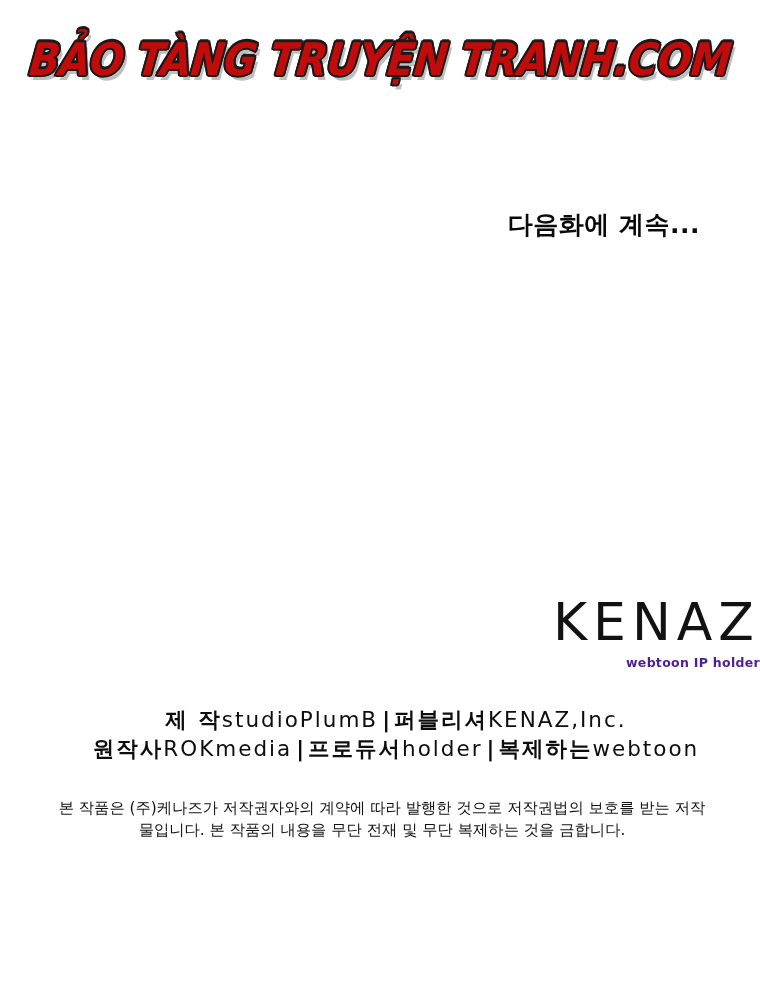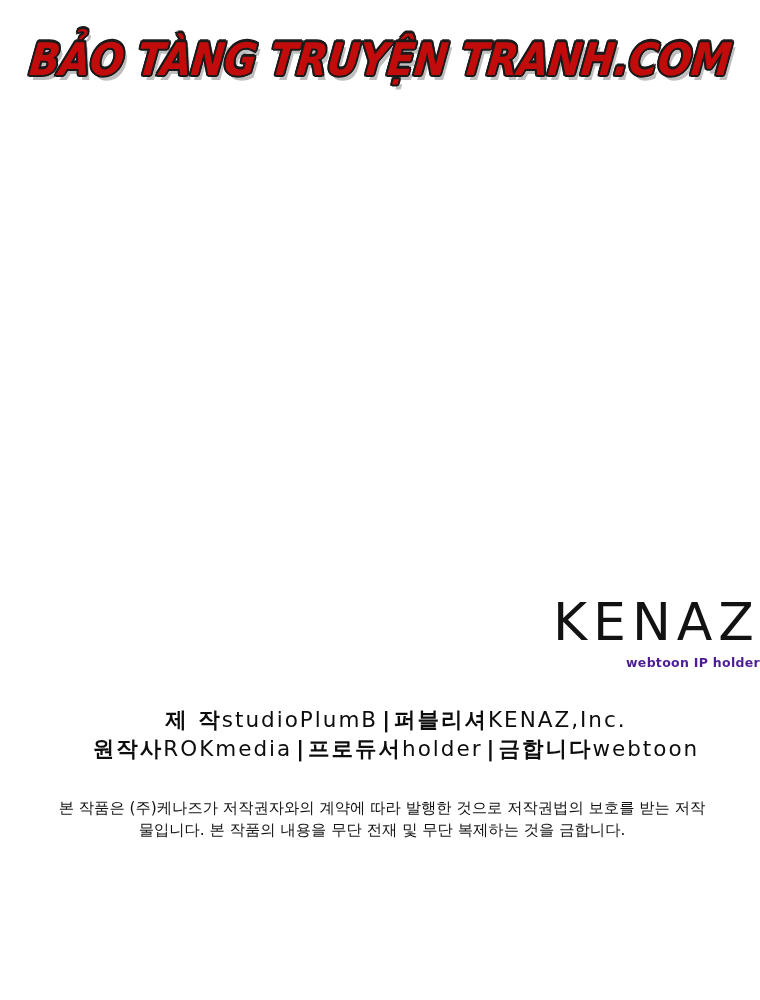--- a/index.html
+++ b/index.html
@@ -147,32 +147,33 @@
 </style>
 </head>
 <body>
 
 <div class="page">
 
   <div class="watermark">
     <span class="watermark-text">BẢO TÀNG TRUYỆN TRANH.COM</span>
   </div>
 
+  <div class="continued">다음화에 계속...</div>
 
   <div class="logo-block">
     <div class="logo-word">KENAZ</div>
     <div class="logo-sub">webtoon IP holder</div>
   </div>
 
   <div class="credits">
     <div class="credit-line">
       <span class="credit-role">제 작</span><span class="credit-name">studioPlumB</span><span class="credit-sep">|</span><span class="credit-role">퍼블리셔</span><span class="credit-name">KENAZ,Inc.</span>
     </div>
     <div class="credit-line">
-      <span class="credit-role">원작사</span><span class="credit-name">ROKmedia</span><span class="credit-sep">|</span><span class="credit-role">프로듀서</span><span class="credit-name">holder</span><span class="credit-sep">|</span><span class="credit-role">금합니다</span><span class="credit-name">webtoon</span>
+      <span class="credit-role">원작사</span><span class="credit-name">ROKmedia</span><span class="credit-sep">|</span><span class="credit-role">프로듀서</span><span class="credit-name">holder</span><span class="credit-sep">|</span><span class="credit-role">복제하는</span><span class="credit-name">webtoon</span>
     </div>
   </div>
 
   <div class="copyright">본 작품은 (주)케나즈가 저작권자와의 계약에 따라 발행한 것으로 저작권법의 보호를 받는 저작물입니다. 본 작품의 내용을 무단 전재 및 무단 복제하는 것을 금합니다.</div>
 
   <div class="bottom-hint">스바 스까</div>
 
 </div>
 
 </body></html>

